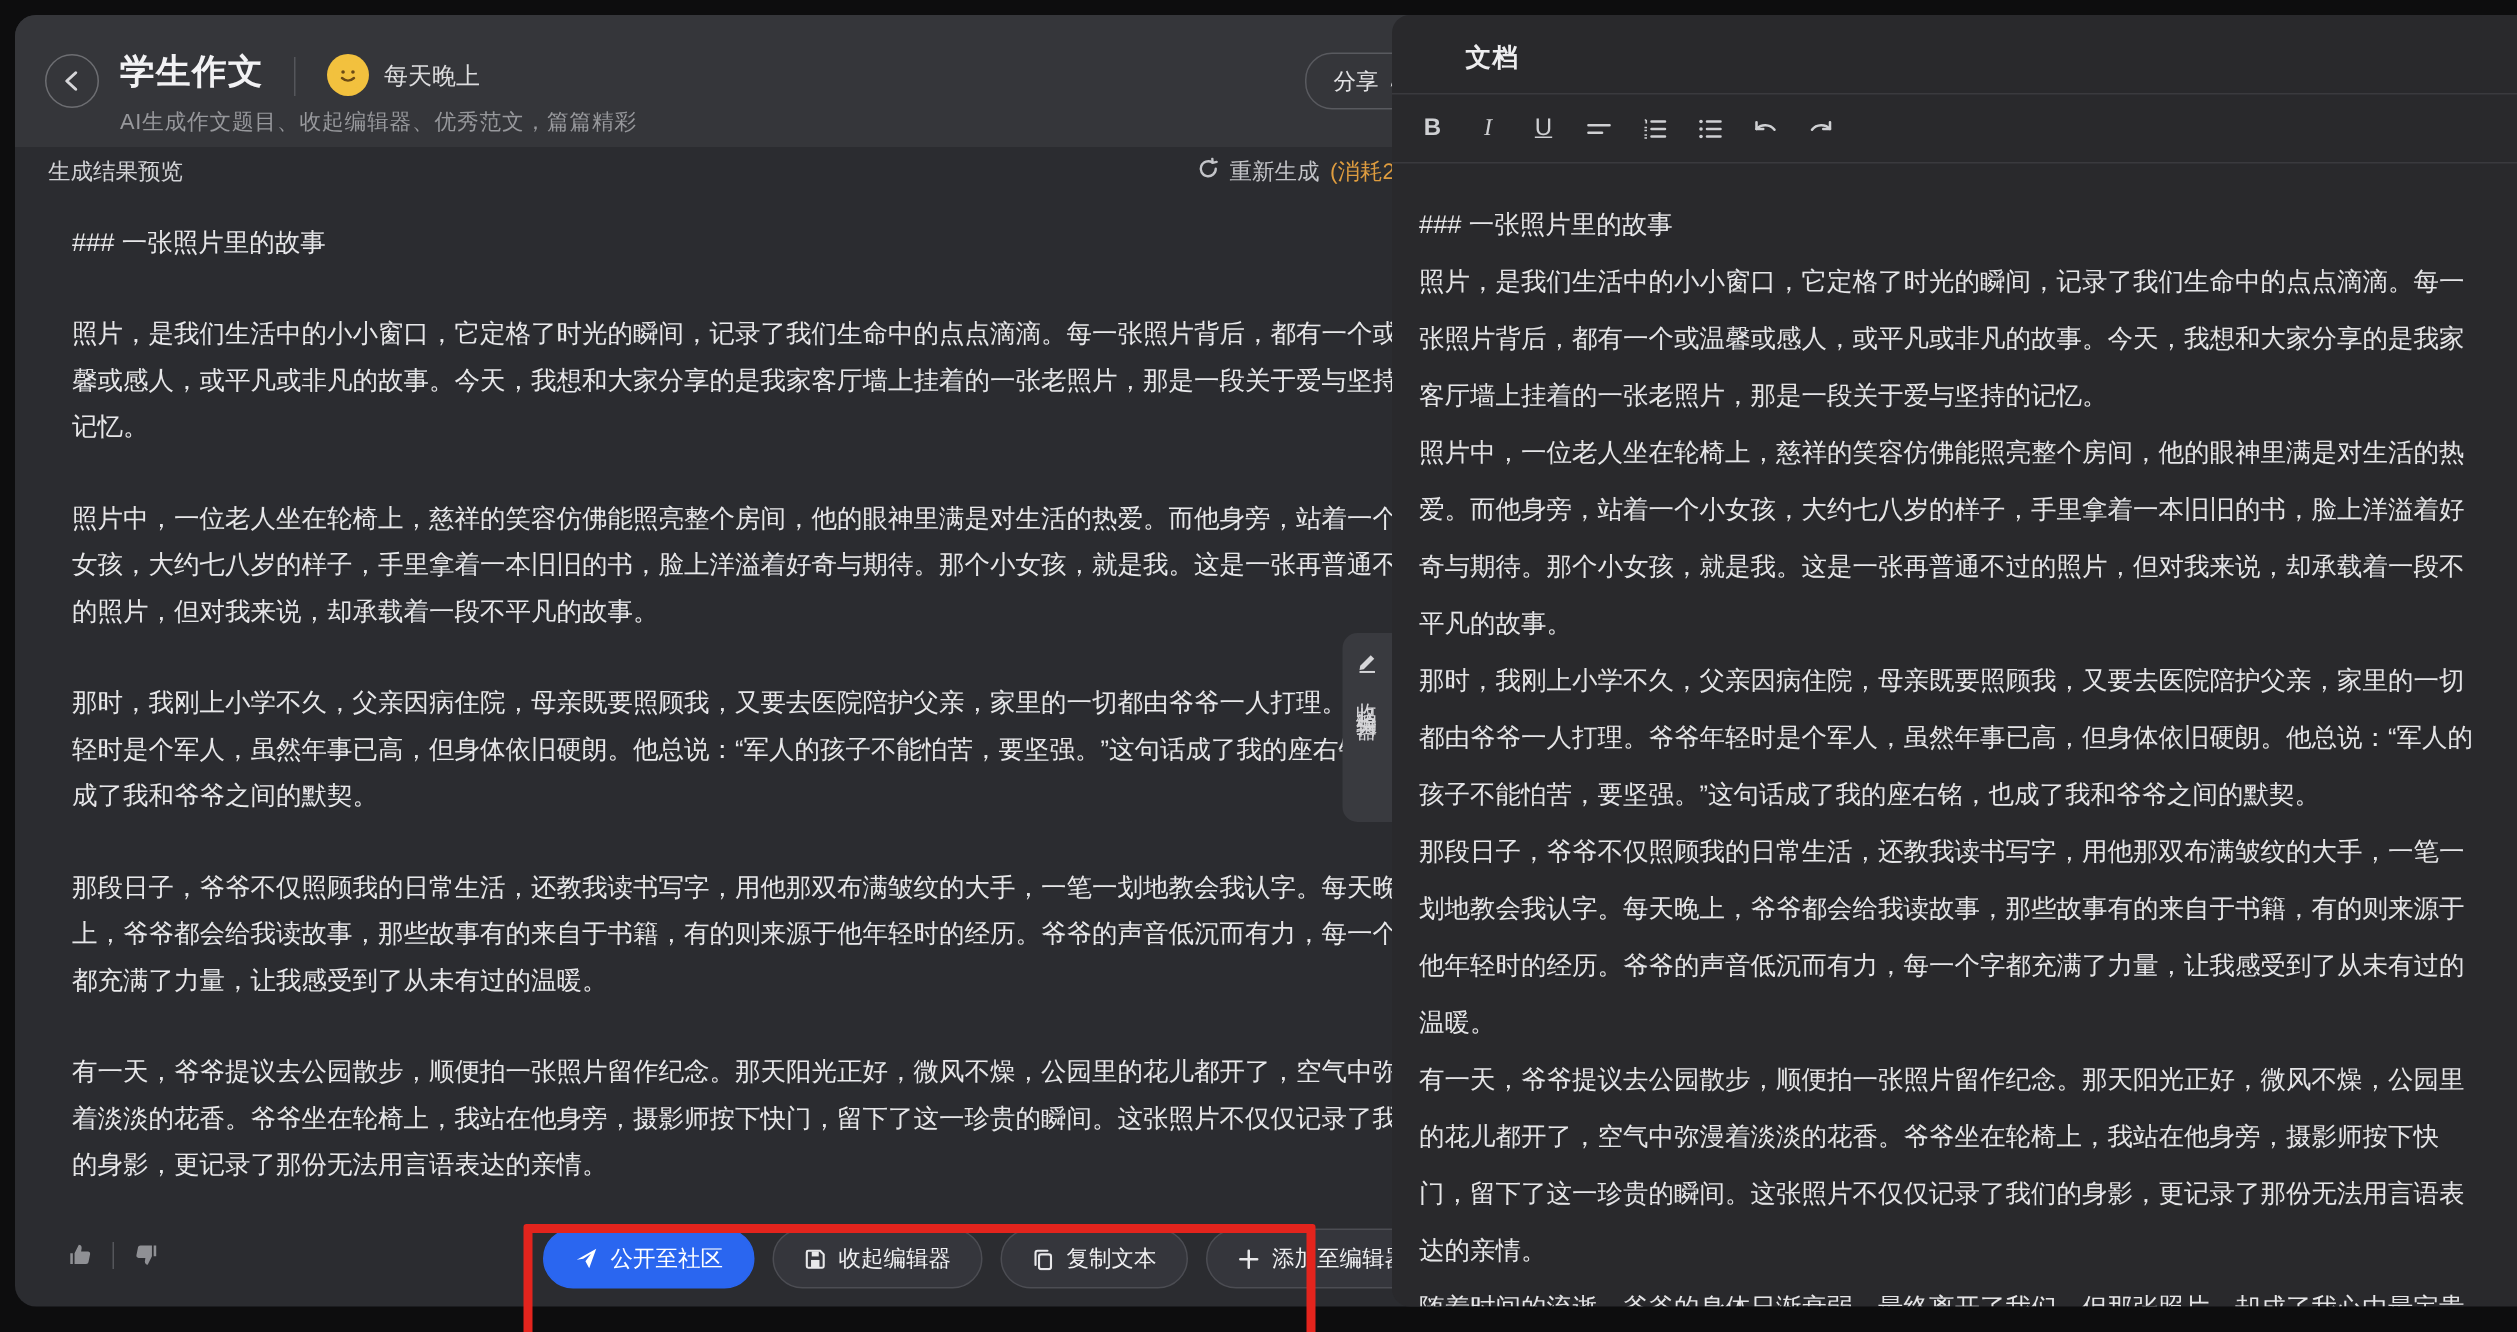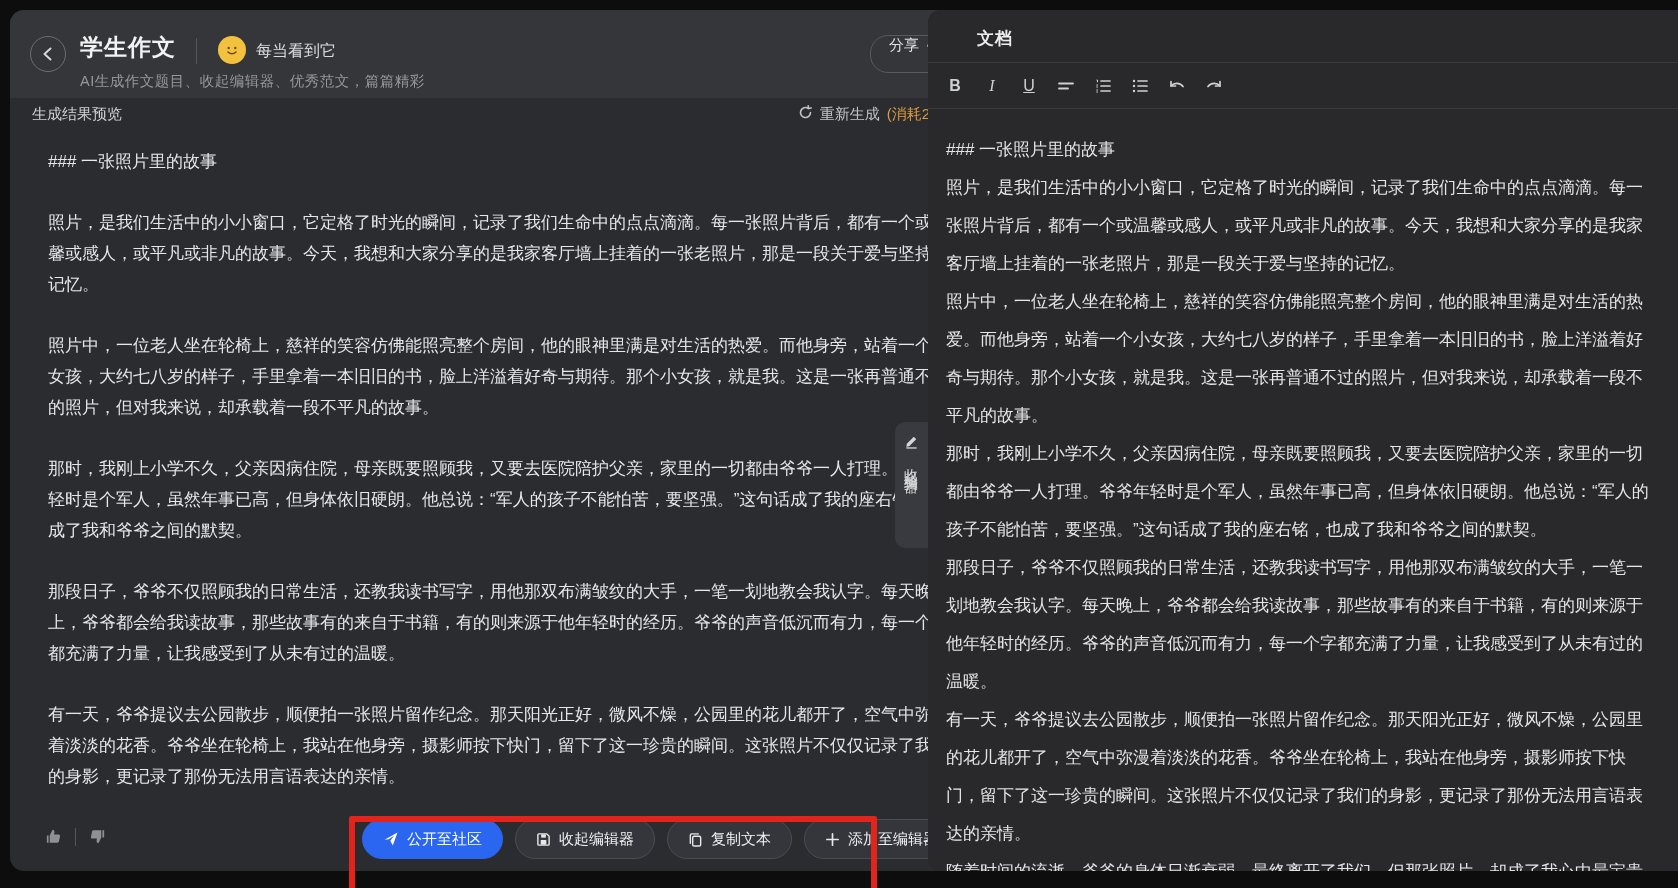--- a/index.html
+++ b/index.html
@@ -35,21 +35,21 @@
     background:#f2c13e;display:flex;align-items:center;justify-content:center;
   }
   .agent-name{
     position:absolute;left:246px;top:31px;font-size:16px;color:#dcdcde;
   }
   .lp-subtitle{
     position:absolute;left:70px;top:62px;font-size:14.5px;color:#97989c;letter-spacing:.5px;
   }
   .share-btn{
     position:absolute;right:30px;top:25px;height:36px;padding:0 18px;border-radius:18px;
-    border:1px solid #595a5f;display:flex;align-items:flex-start;gap:7px;
+    border:1px solid #595a5f;display:flex;align-items:center;gap:7px;
     color:#e2e2e4;font-size:15px;cursor:pointer;background:transparent;
   }
   .preview-row{
     position:absolute;left:0;top:88px;right:0;height:34px;
   }
   .preview-label{
     position:absolute;left:22px;top:7px;font-size:15px;color:#d2d3d6;
   }
   .regen-group{
     position:absolute;right:26px;top:7px;display:flex;align-items:flex-start;gap:7px;cursor:pointer;
@@ -141,21 +141,21 @@
     <div class="lp-title">学生作文</div>
     <div class="hdr-vdiv"></div>
     <div class="avatar">
       <svg width="20" height="20" viewBox="0 0 20 20">
         <circle cx="10" cy="10" r="10" fill="#f2c13e"></circle>
         <circle cx="6.7" cy="8" r="1.2" fill="#6b4a14"></circle>
         <circle cx="13.3" cy="8" r="1.2" fill="#6b4a14"></circle>
         <path d="M6 12 Q10 15.5 14 12" fill="none" stroke="#6b4a14" stroke-width="1.6" stroke-linecap="round"></path>
       </svg>
     </div>
-    <div class="agent-name">每当看到它</div>
+    <div class="agent-name">每天晚上</div>
     <div class="lp-subtitle">AI生成作文题目、收起编辑器、优秀范文，篇篇精彩</div>
     <div class="share-btn">
       <span>分享</span>
       <span>
         <svg width="16" height="14" viewBox="0 0 16 14">
             <path d="M9.5 1 L15 5.5 L9.5 10 L9.5 7.2 C5.5 7.2 3 8.4 1.2 11.2 C1.5 7 4 4 9.5 3.8 Z" fill="#e2e2e4"></path>
           </svg>
       </span>
     </div>
   </div>

